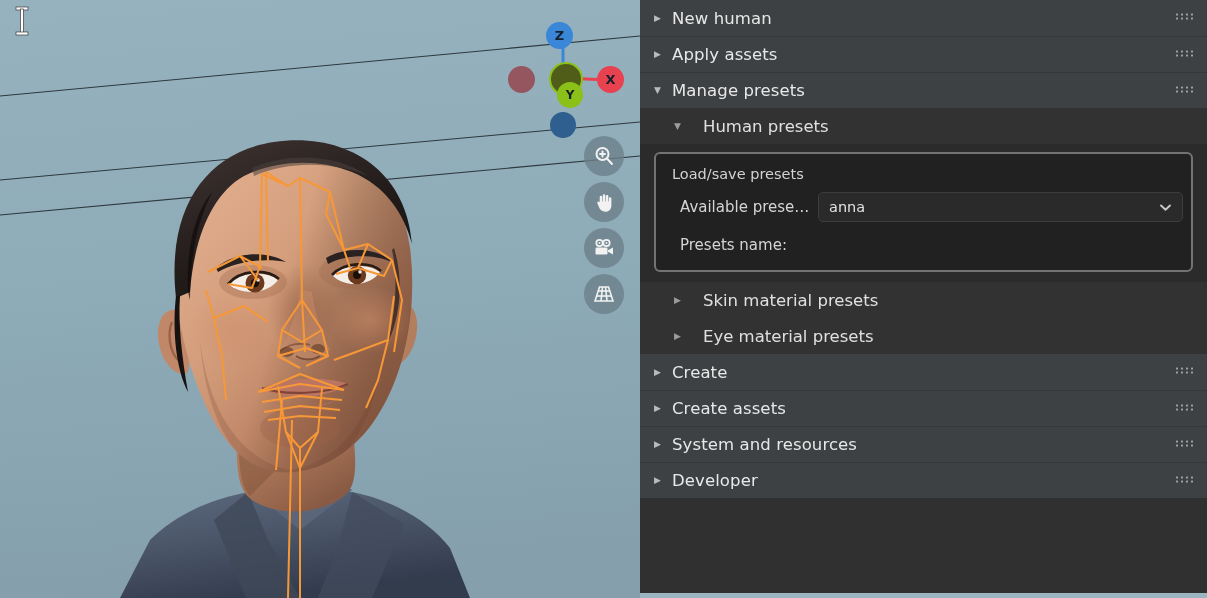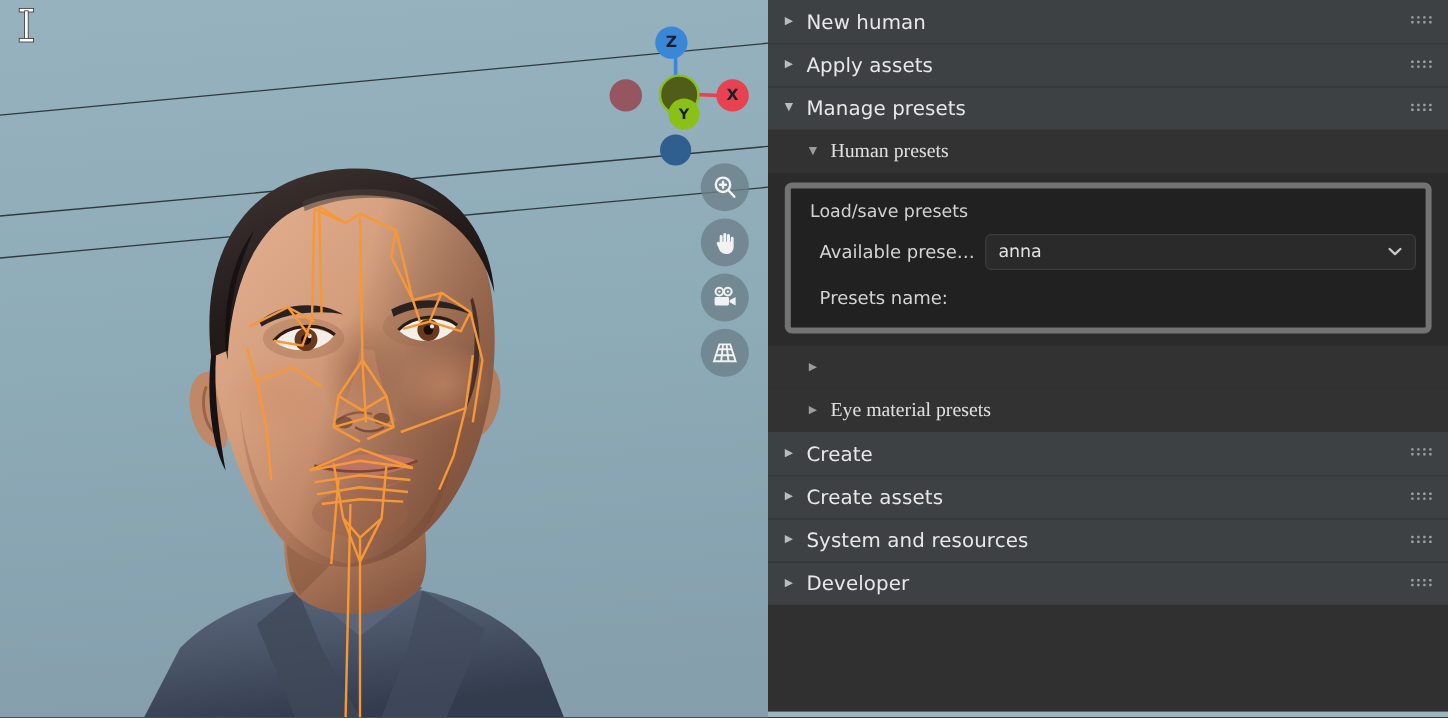--- a/index.html
+++ b/index.html
@@ -41,23 +41,23 @@
     letter-spacing:.1px; }
   .grip { position:absolute; right:12px; top:50%; transform:translateY(-50%);
     width:19px; height:9px; }
   .grip i { position:absolute; width:2px; height:2px; background:#9ea2a4;
     border-radius:.5px; }
 
   .subpanel-wrap { background:#2b2b2b; }
   .sub-header { height:36px; display:flex; align-items:center; padding-left:34px;
     background:#323232; }
   .sub-header .tri { width:14px; color:#9c9c9c; font-size:9px; }
-  .sub-header .sh-label { font-size:16.5px; color:#e0e0e0; margin-left:4px;font-family:Liberation Serif, serif; }
-
-  .box { margin:8px 14px 10px 14px; background:#212121; border:5px solid #737373;
+  .sub-header .sh-label { font-size:16.5px; color:#e0e0e0; margin-left:15px; }
+
+  .box { margin:8px 14px 10px 14px; background:#212121; border:2px solid #737373;
     border-radius:6px; padding:10px 8px 10px 8px; }
   .box-title { font-size:14.5px; color:#d2d2d2; padding:2px 0 10px 8px; }
 
   .row { display:flex; align-items:center; height:30px; margin-bottom:8px; }
   .row:last-child { margin-bottom:0; }
   .row-label { font-size:15px; color:#d4d4d4; white-space:nowrap;margin-left:16px; }
 
   .dropdown { flex:1; height:30px; background:#2a2a2a; border:1px solid #3d3d3d;
     border-radius:5px; display:flex; align-items:center; padding:0 10px;
     color:#e2e2e2; font-size:14.5px; position:relative; }
@@ -397,20 +397,21 @@
 
 
         <div class="row">
           <span class="row-label" style="width:138px">Presets name:</span>
         </div>
 
       </div>
 
       <div class="sub-header">
         <span class="tri">▶</span>
+        <span class="sh-label">Skin material presets</span>
       </div>
 
       <div class="sub-header">
         <span class="tri">▶</span>
         <span class="sh-label">Eye material presets</span>
       </div>
     </div>
 
     <div class="panel-header">
       <span class="tri">▶</span>

